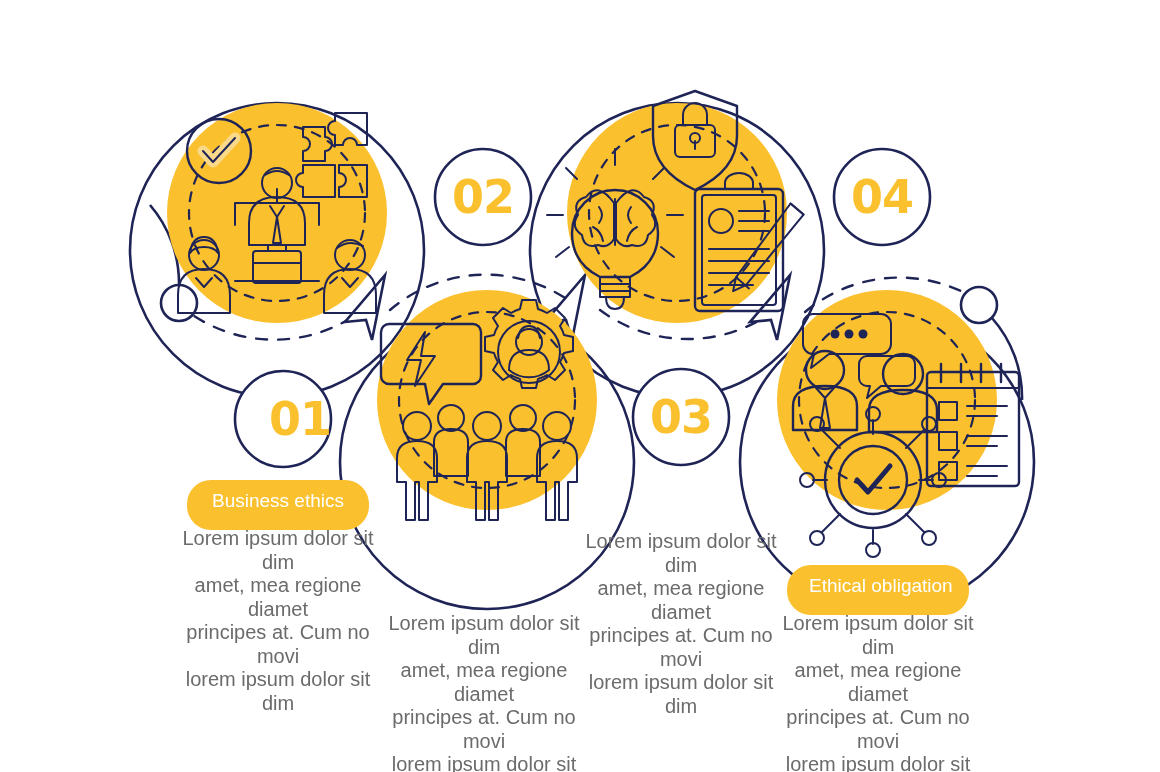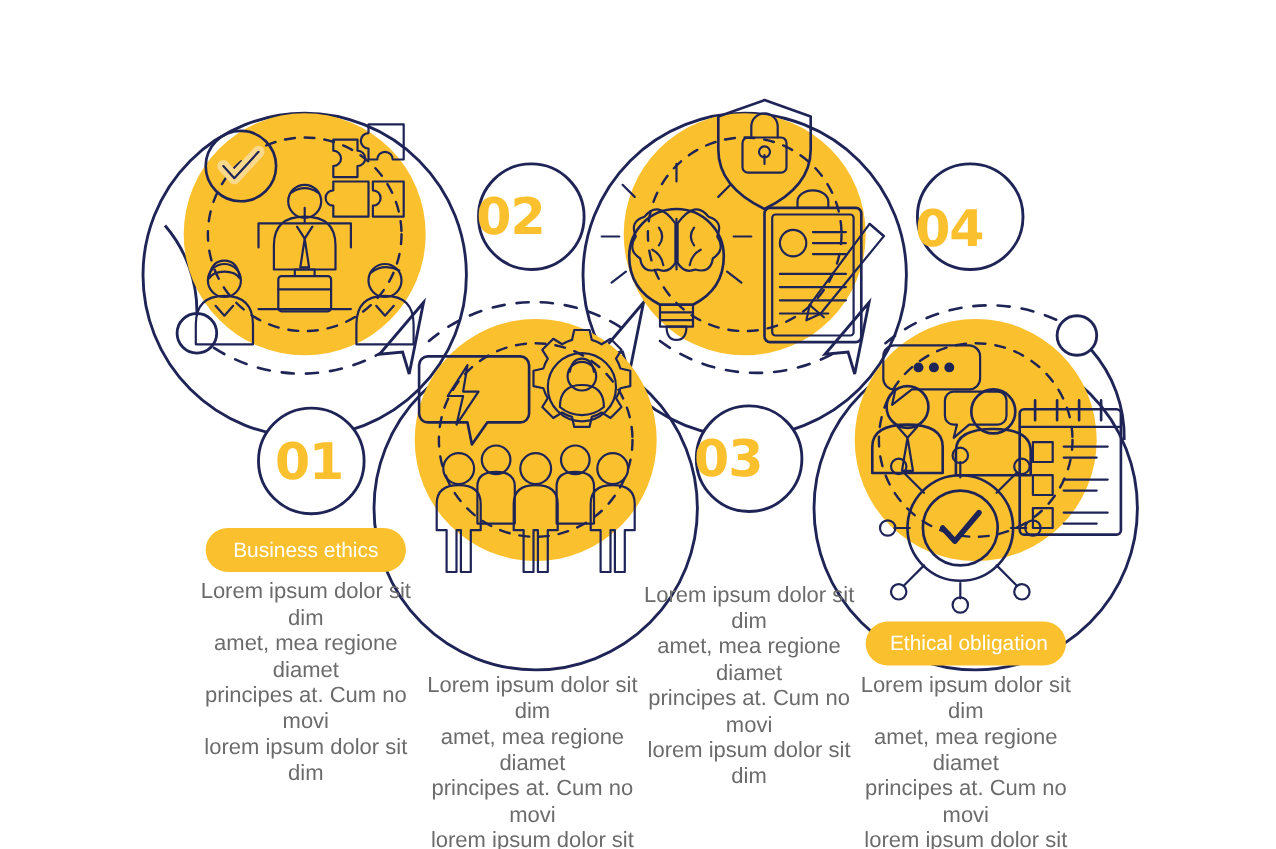--- a/index.html
+++ b/index.html
@@ -9,21 +9,21 @@
     -webkit-font-smoothing:antialiased;
   }
   #infographic{position:absolute;inset:0;}
   svg.layer{position:absolute;left:0;top:0;width:1160px;height:772px;}
 
   .pill{
     position:absolute;
     background:#FBC02D;
     color:#ffffff;
     border-radius:24px;
-    height:40px;
+    height:50px;
     line-height:41px;
     text-align:center;
     font-size:19px;
     font-weight:400;
     white-space:nowrap;
     padding:0 22px;
     box-sizing:border-box;
   }
   .desc{
     position:absolute;
@@ -33,21 +33,21 @@
     text-align:center;
     width:200px;
     white-space:pre-line;
   }
   .numtxt{
     position:absolute;
     color:#FBC02D;
     font-weight:bold;
     font-size:46px;
     letter-spacing:-1px;
-    text-align:left;
+    text-align:center;
     width:100px;
     line-height:100px;
     font-family:"DejaVu Sans", sans-serif;
   }
 </style>
 </head>
 <body>
 
 <div id="infographic">
 
@@ -285,21 +285,21 @@
 
     <circle cx="283" cy="419" r="48" class="wfill ol"></circle>
     <circle cx="483" cy="197" r="48" class="wfill ol"></circle>
     <circle cx="681" cy="417" r="48" class="wfill ol"></circle>
     <circle cx="882" cy="197" r="48" class="wfill ol"></circle>
   </svg>
 
   <div class="numtxt" style="left:250px;top:369px;">01</div>
   <div class="numtxt" style="left:433px;top:147px;">02</div>
   <div class="numtxt" style="left:631px;top:367px;">03</div>
-  <div class="numtxt" style="left:832px;top:158px;">04</div>
+  <div class="numtxt" style="left:832px;top:147px;">04</div>
 
   <div class="pill" style="left:187px;top:480px;width:182px;">Business ethics</div>
   <div class="desc" style="left:180px;top:527px;width:196px;">Lorem ipsum dolor sit dim
 amet, mea regione diamet
 principes at. Cum no movi
 lorem ipsum dolor sit dim</div>
 
   <div class="desc" style="left:386px;top:612px;width:196px;">Lorem ipsum dolor sit dim
 amet, mea regione diamet
 principes at. Cum no movi

